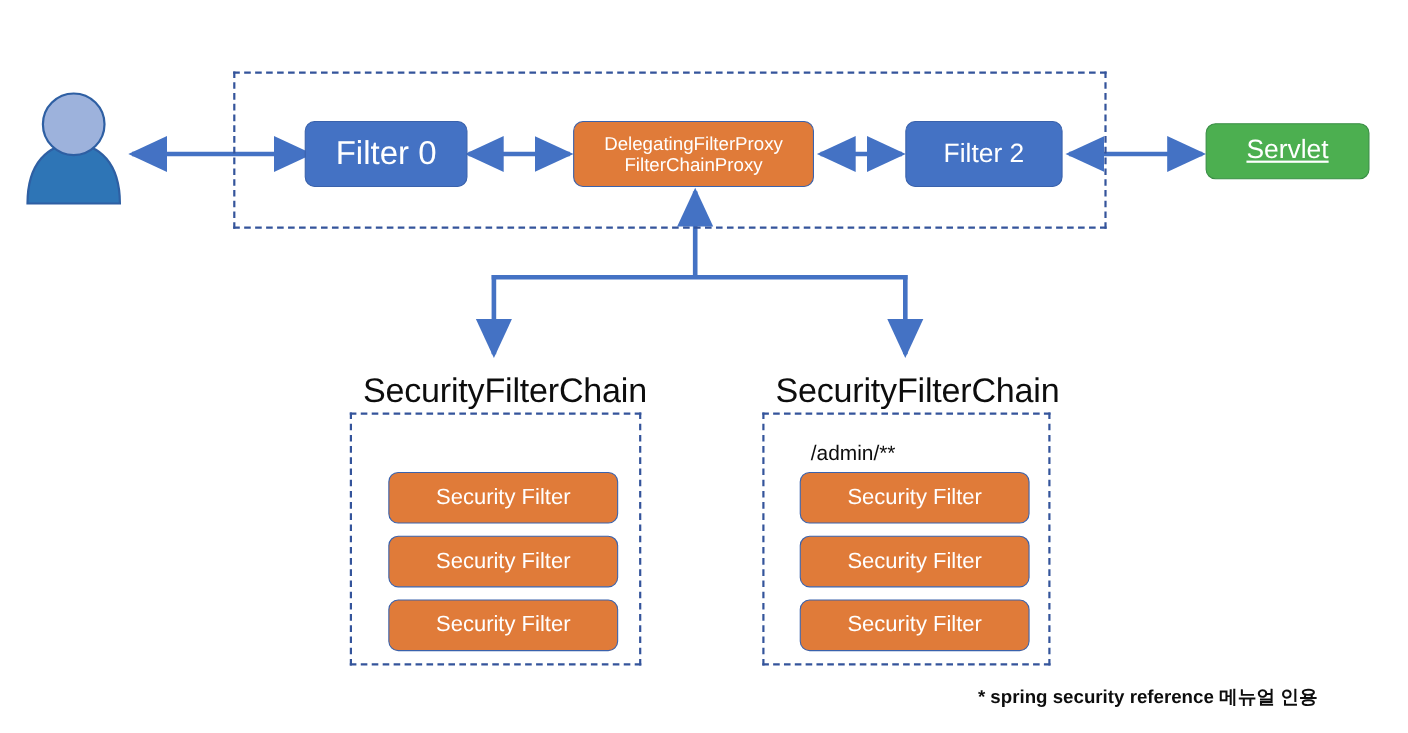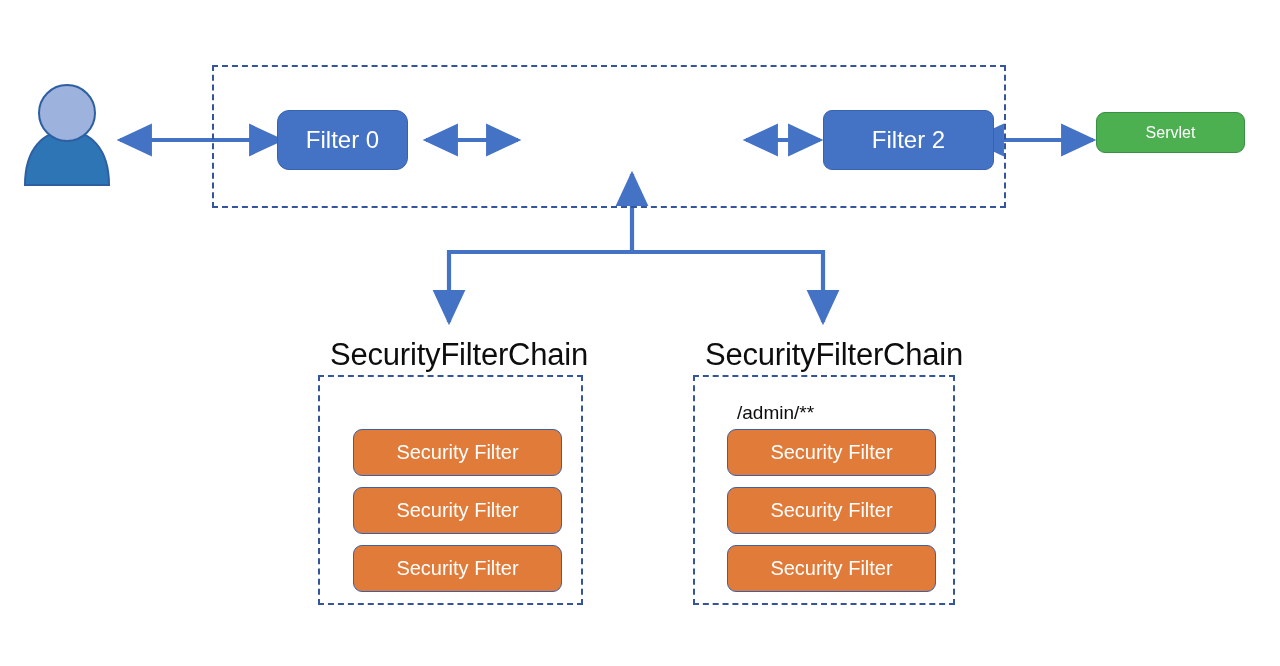--- a/index.html
+++ b/index.html
@@ -116,26 +116,28 @@
 
     <line x1="447" y1="252" x2="825" y2="252" stroke="#4472C4" stroke-width="4.2"></line>
 
     <line x1="449" y1="250" x2="449" y2="322" stroke="#4472C4" stroke-width="4.2" marker-end="url(#arrHead)"></line>
 
     <line x1="823" y1="250" x2="823" y2="322" stroke="#4472C4" stroke-width="4.2" marker-end="url(#arrHead)"></line>
   </svg>
 
   <div class="dashed-group" style="left:212px; top:65px; width:794px; height:143px;"></div>
 
-  <div class="box blue" style="left:277px; top:110px; width:131px; height:60px; font-size:24px;border-radius:12px;">Filter 0</div>
+  <div class="box blue" style="left:277px; top:110px; width:148px; height:60px; font-size:30px;">Filter 0</div>
 
+  <div class="box orange" style="left:521px; top:110px; width:219px; height:60px; font-size:17px;">DelegatingFilterProxy
+FilterChainProxy</div>
 
-  <div class="box blue" style="left:823px; top:110px; width:171px; height:60px; font-size:24px;">Filter 2</div>
+  <div class="box blue" style="left:823px; top:110px; width:143px; height:60px; font-size:24px;">Filter 2</div>
 
-  <div class="box green" style="left:1096px; top:112px; width:149px; height:41px; font-size:16px;">Servlet</div>
+  <div class="box green" style="left:1096px; top:112px; width:149px; height:51px; font-size:24px;text-decoration:underline;">Servlet</div>
 
   <div class="label chain-title" style="left:330px; top:337px;">SecurityFilterChain</div>
 
   <div class="dashed-group" style="left:318px; top:375px; width:265px; height:230px;"></div>
 
   <div class="label path-label" style="left:357px; top:394px;margin-top:40px;">/api/**</div>
 
   <div class="box orange" style="left:353px; top:429px; width:209px; height:47px; font-size:20px;">Security Filter</div>
   <div class="box orange" style="left:353px; top:487px; width:209px; height:47px; font-size:20px;">Security Filter</div>
   <div class="box orange" style="left:353px; top:545px; width:209px; height:47px; font-size:20px;">Security Filter</div>
@@ -143,14 +145,15 @@
   <div class="label chain-title" style="left:705px; top:337px;">SecurityFilterChain</div>
 
   <div class="dashed-group" style="left:693px; top:375px; width:262px; height:230px;"></div>
 
   <div class="label path-label" style="left:737px; top:402px;">/admin/**</div>
 
   <div class="box orange" style="left:727px; top:429px; width:209px; height:47px; font-size:20px;">Security Filter</div>
   <div class="box orange" style="left:727px; top:487px; width:209px; height:47px; font-size:20px;">Security Filter</div>
   <div class="box orange" style="left:727px; top:545px; width:209px; height:47px; font-size:20px;">Security Filter</div>
 
+  <div class="label footnote" style="left:889px; top:622px;">* spring security reference 메뉴얼 인용</div>
 
 </div>
 
 </body></html>

